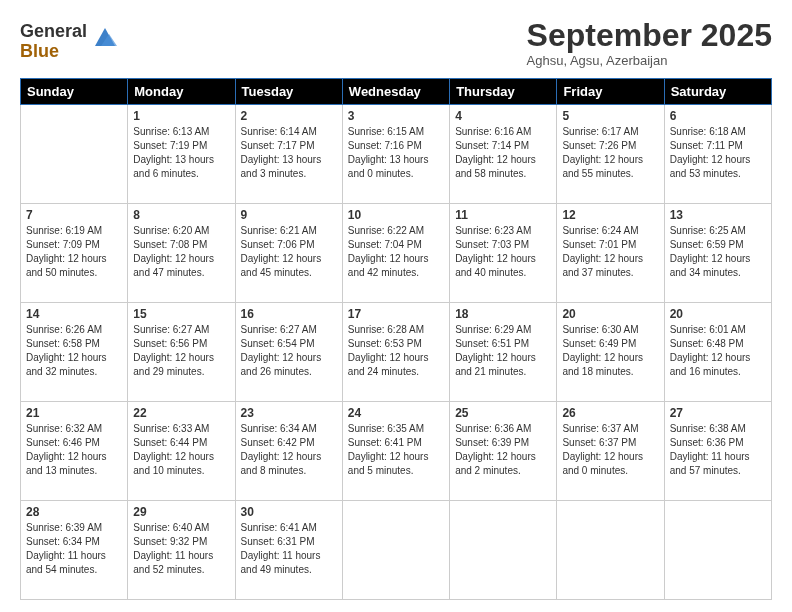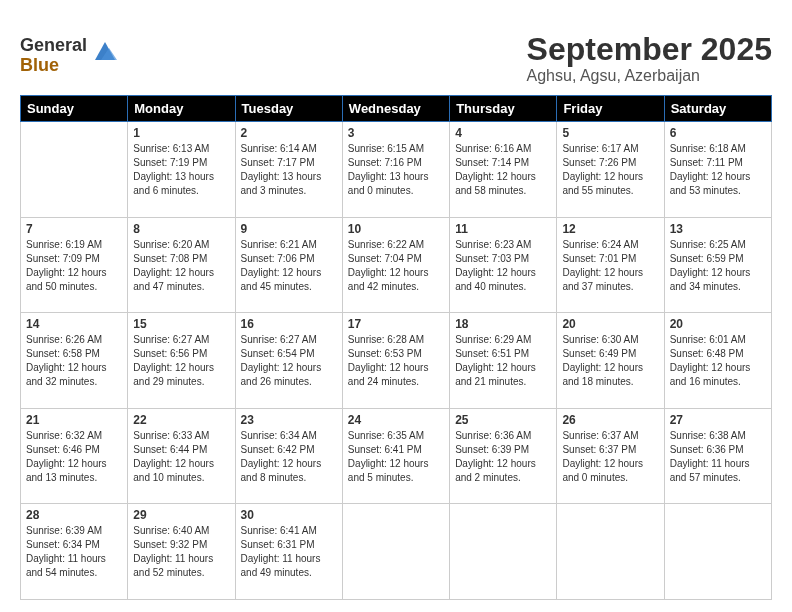--- a/index.html
+++ b/index.html
@@ -15,21 +15,20 @@
       height: 612px;
       padding: 18px 20px 12px 20px;
       display: flex;
       flex-direction: column;
     }
     .header {
       display: flex;
       justify-content: space-between;
       align-items: flex-start;
       margin-bottom: 10px;
-      margin-top: 14px;
     }
     .logo {
       display: flex;
       align-items: center;
       margin-top: 4px;
     }
     .logo-text {
       display: flex;
       flex-direction: column;
       line-height: 1.1;
@@ -52,21 +51,21 @@
     }
     .title-block {
     }
     .month-title {
       font-size: 32px;
       font-weight: bold;
       color: #333;
       line-height: 1.1;
     }
     .location {
-      font-size: 16px;
+      font-size: 13px;
       color: #555;
     }
     .calendar {
       flex: 1;
       border: 1px solid #ccc;
       border-collapse: collapse;
       width: 100%;
       table-layout: fixed;
     }
     .calendar th {

